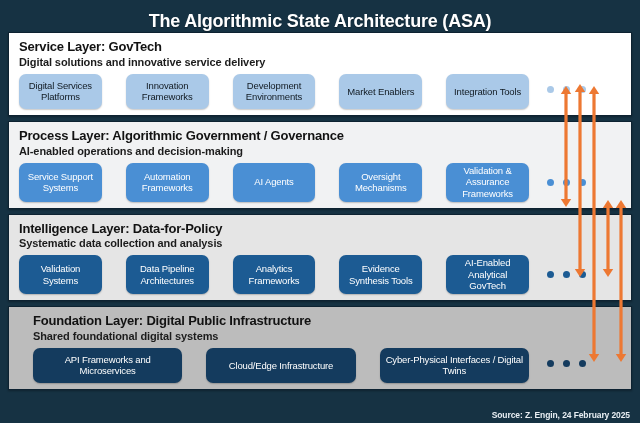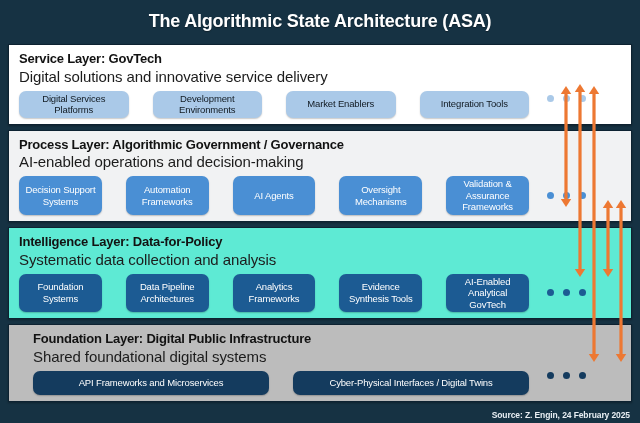--- a/index.html
+++ b/index.html
@@ -20,44 +20,45 @@
     height:42px;flex:0 0 42px;
     display:flex;align-items:center;justify-content:center;
     color:#ffffff;
     font-size:18px;font-weight:bold;
     letter-spacing:-0.2px;
     text-shadow:0 1px 1px rgba(0,0,0,.35);
   }
   
   #stack{
     position:absolute;
-    left:8px;right:8px;top:44px;
+    left:8px;right:8px;top:32px;
     height:358px;
     display:flex;flex-direction:column;
     gap:5px;
   }
   .layer{
     flex:1 1 0;
     position:relative;
     border:1px solid #0d2231;
     box-sizing:border-box;
     padding:7px 10px 6px 10px;
     display:flex;flex-direction:column;
     box-shadow:0 1px 2px rgba(0,0,0,.30);
   }
   .layer-title{
     font-size:13px;font-weight:bold;color:#121212;
     line-height:1.12;
     letter-spacing:-0.2px;
   }
   .layer-sub{
-    font-size:15px;color:#1c1c1c;
+    font-size:11px;color:#1c1c1c;
     line-height:1.2;
     margin-top:1px;
     letter-spacing:-0.1px;
+    font-weight:bold;
   }
   .boxrow{
     margin-top:5px;
     flex:1 1 auto;
     display:flex;
     align-items:stretch;
     gap:24px;
     padding-right:92px;
   }
   .node{
@@ -83,21 +84,21 @@
   }
   
   .l1{background:#ffffff;}
   .l1 .node{background:#aac9e8;color:#111a22;}
   .l1 .dot{background:#aac9e8;}
 
   .l2{background:#f1f2f3;}
   .l2 .node{background:#4a8fd4;color:#ffffff;}
   .l2 .dot{background:#4a8fd4;}
 
-  .l3{background:#5eead4;}
+  .l3{background:#e5e5e5;}
   .l3 .node{background:#1c5b93;color:#ffffff;}
   .l3 .dot{background:#1c5b93;}
 
   .l4{background:#bcbcbc;padding-left:24px;}
   .l4 .node{background:#143b5e;color:#ffffff;}
   .l4 .dot{background:#143b5e;}
 
   
   #arrows{
     position:absolute;left:0;top:0;width:640px;height:423px;
@@ -120,70 +121,72 @@
 
   <div id="title">The Algorithmic State Architecture (ASA)</div>
 
   <div id="stack">
 
     <div class="layer l1">
       <div class="layer-title">Service Layer: GovTech</div>
       <div class="layer-sub">Digital solutions and innovative service delivery</div>
       <div class="boxrow">
         <div class="node">Digital Services Platforms</div>
+        <div class="node">Innovation Frameworks</div>
         <div class="node">Development Environments</div>
         <div class="node">Market Enablers</div>
         <div class="node">Integration Tools</div>
       </div>
       <div class="dots" style="left:538px;bottom:22px;">
         <span class="dot"></span>
         <span class="dot"></span>
         <span class="dot"></span>
       </div>
     </div>
 
     <div class="layer l2">
       <div class="layer-title">Process Layer: Algorithmic Government / Governance</div>
       <div class="layer-sub">AI-enabled operations and decision-making</div>
       <div class="boxrow">
-        <div class="node">Decision Support Systems</div>
+        <div class="node">Service Support Systems</div>
         <div class="node">Automation Frameworks</div>
         <div class="node">AI Agents</div>
         <div class="node">Oversight Mechanisms</div>
         <div class="node">Validation &amp; Assurance Frameworks</div>
       </div>
       <div class="dots" style="left:538px;bottom:22px;">
         <span class="dot"></span>
         <span class="dot"></span>
         <span class="dot"></span>
       </div>
     </div>
 
     <div class="layer l3">
       <div class="layer-title">Intelligence Layer: Data-for-Policy</div>
       <div class="layer-sub">Systematic data collection and analysis</div>
       <div class="boxrow">
-        <div class="node">Foundation Systems</div>
+        <div class="node">Validation Systems</div>
         <div class="node">Data Pipeline Architectures</div>
         <div class="node">Analytics Frameworks</div>
         <div class="node">Evidence Synthesis Tools</div>
         <div class="node">AI-Enabled Analytical GovTech</div>
       </div>
       <div class="dots" style="left:538px;bottom:22px;">
         <span class="dot"></span>
         <span class="dot"></span>
         <span class="dot"></span>
       </div>
     </div>
 
     <div class="layer l4">
       <div class="layer-title">Foundation Layer: Digital Public Infrastructure</div>
       <div class="layer-sub">Shared foundational digital systems</div>
       <div class="boxrow">
         <div class="node">API Frameworks and Microservices</div>
+        <div class="node">Cloud/Edge Infrastructure</div>
         <div class="node">Cyber-Physical Interfaces / Digital Twins</div>
       </div>
       <div class="dots" style="left:538px;bottom:22px;">
         <span class="dot"></span>
         <span class="dot"></span>
         <span class="dot"></span>
       </div>
     </div>
 
   </div>

